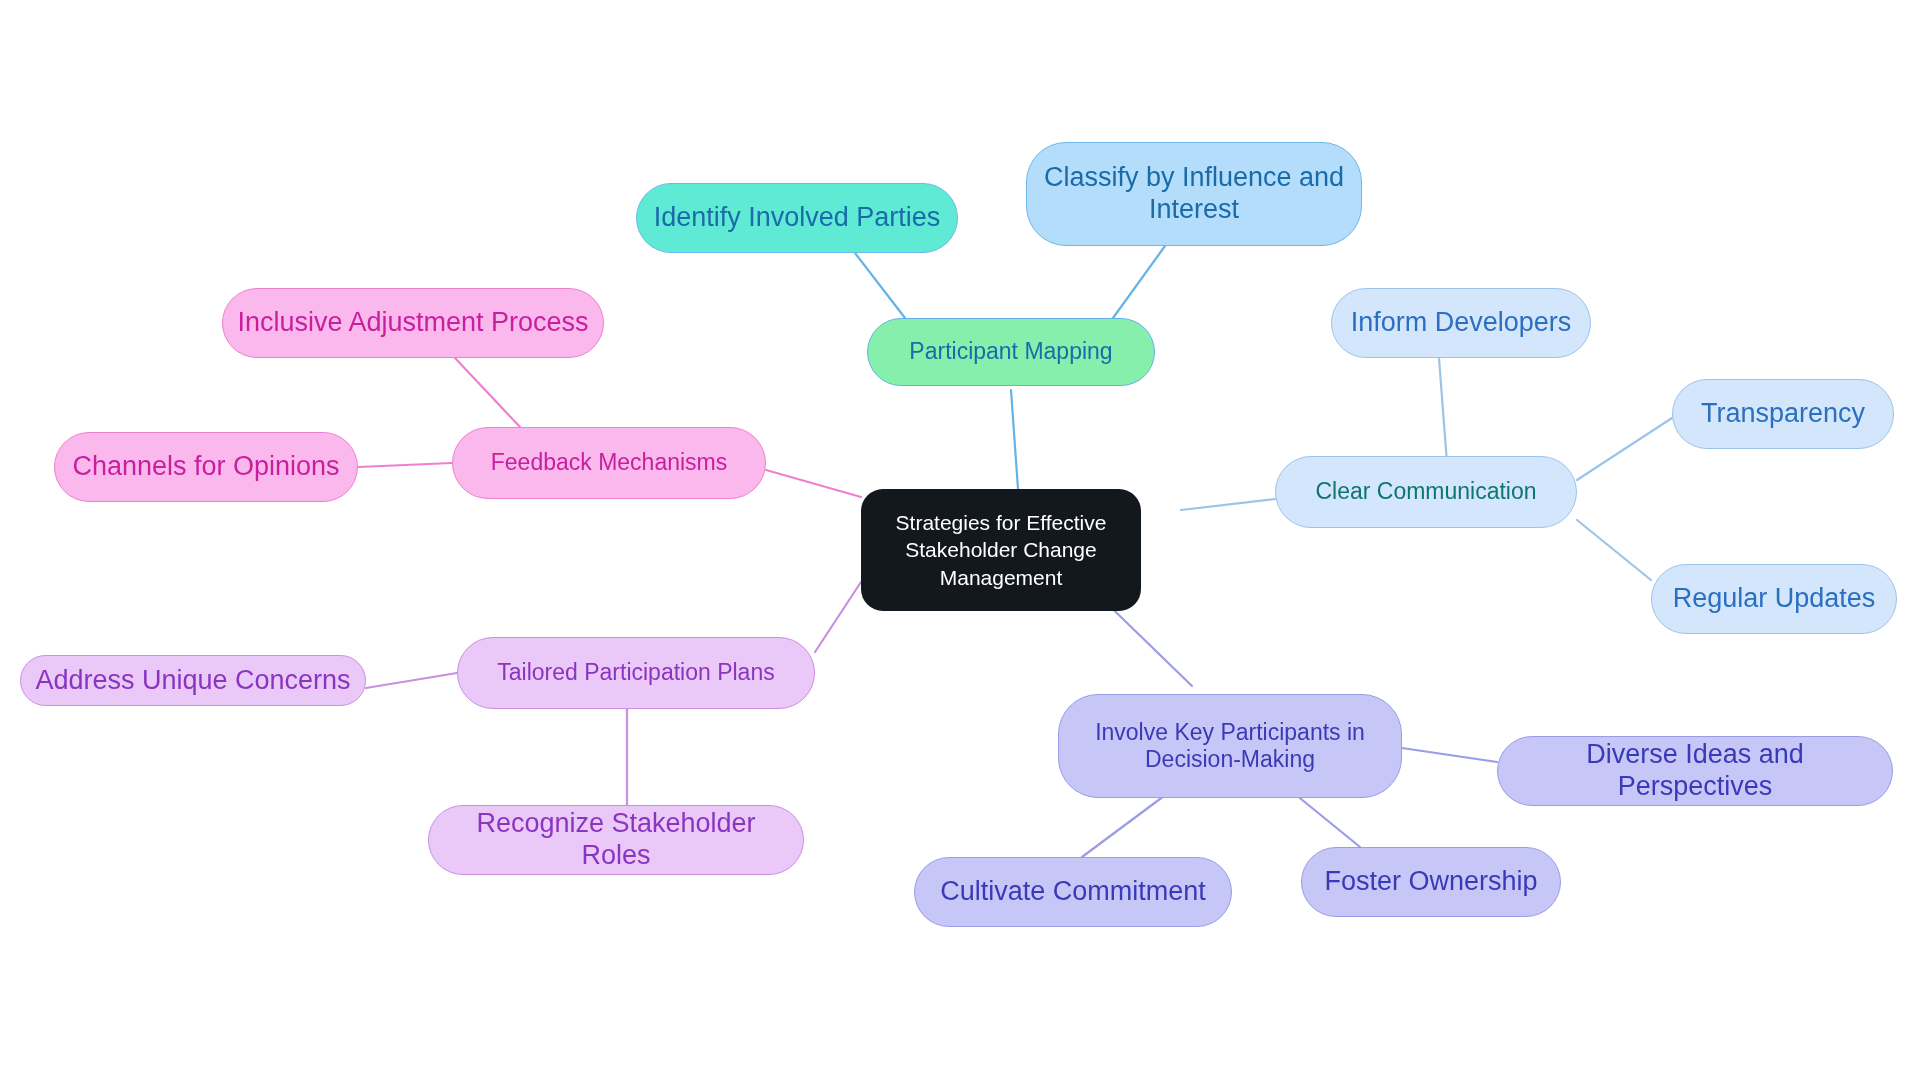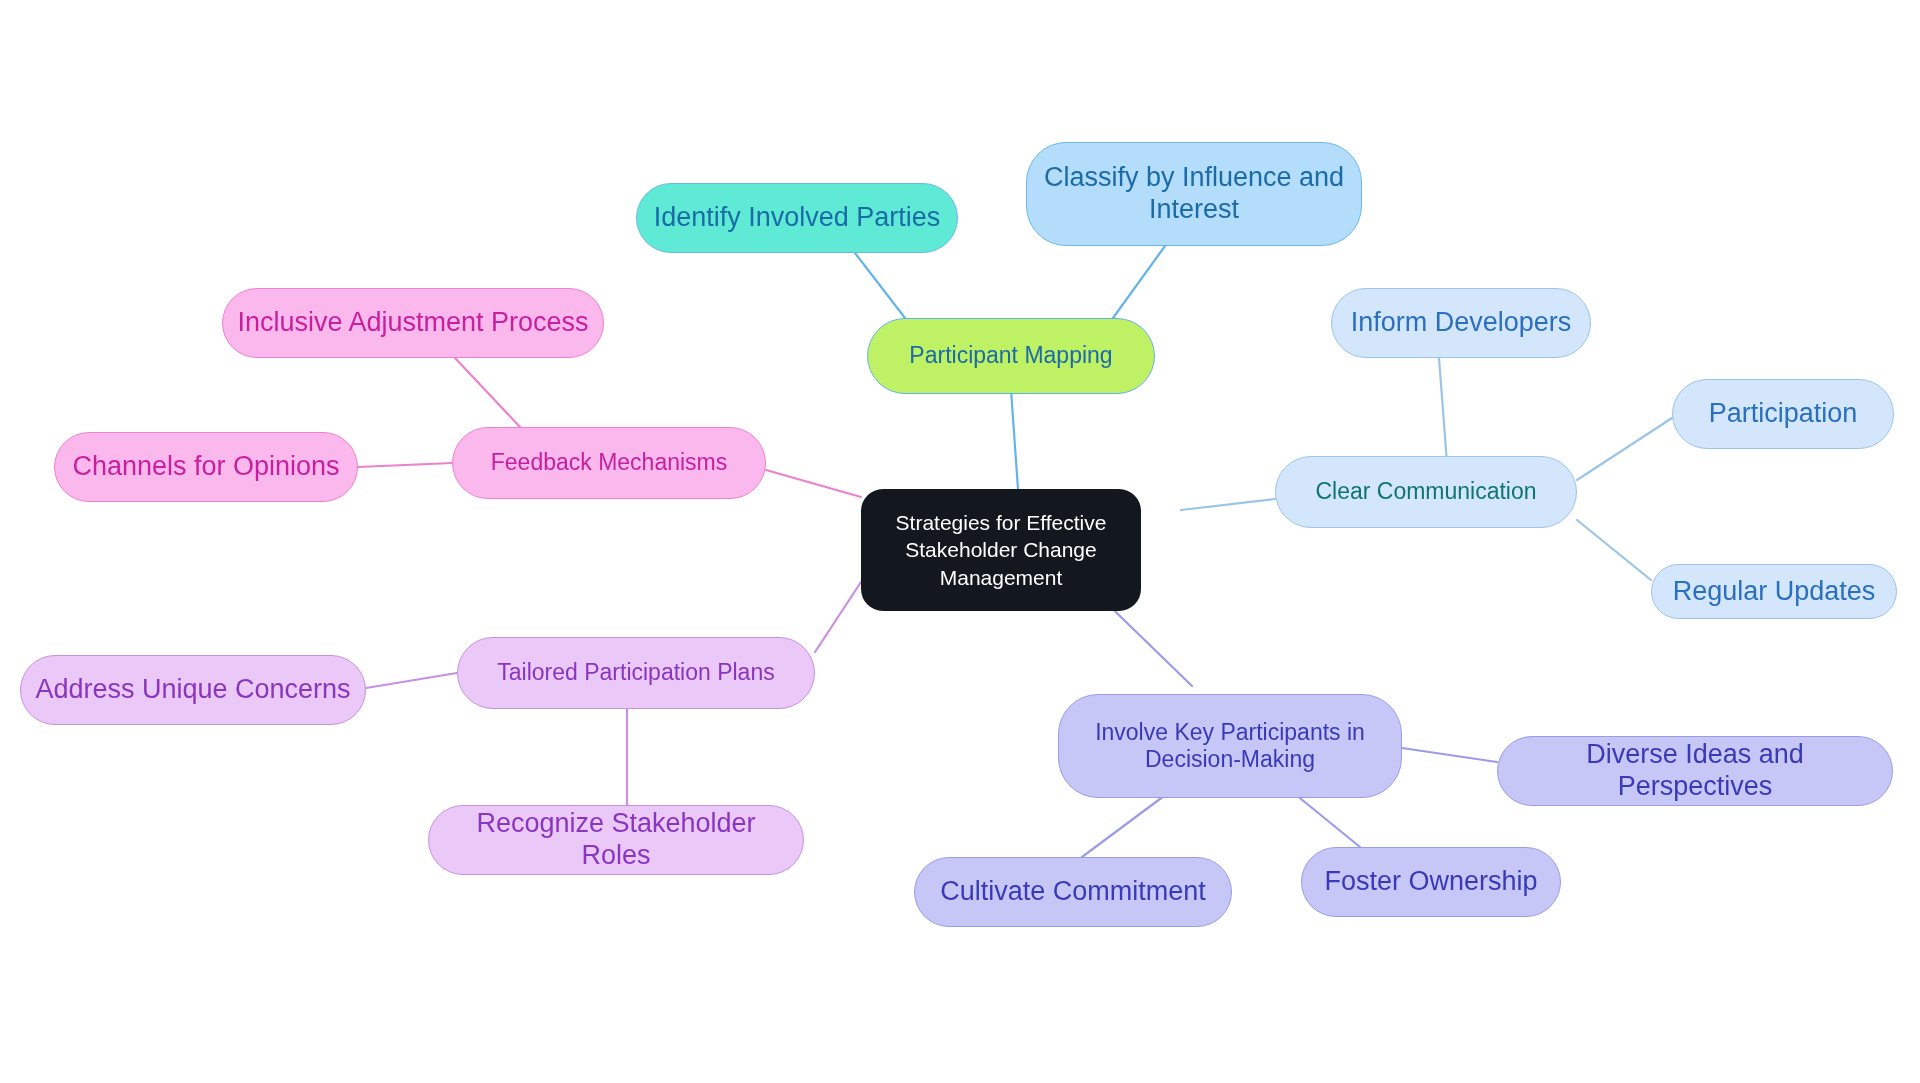--- a/index.html
+++ b/index.html
@@ -70,33 +70,33 @@
       <line x1="457" y1="673" x2="366" y2="688" stroke="#c98fe0" stroke-width="2.2" stroke-linecap="round"></line>
       <line x1="627" y1="709" x2="627" y2="805" stroke="#c98fe0" stroke-width="2.2" stroke-linecap="round"></line>
       <line x1="861" y1="497" x2="766" y2="470" stroke="#ef80cd" stroke-width="2.2" stroke-linecap="round"></line>
       <line x1="452" y1="463" x2="358" y2="467" stroke="#ef80cd" stroke-width="2.2" stroke-linecap="round"></line>
       <line x1="520" y1="427" x2="455" y2="358" stroke="#ef80cd" stroke-width="2.2" stroke-linecap="round"></line>
     </svg>
   <div id="nodes">
       <div class="node root" style="left: 861px; top: 489px; width: 280px; height: 122px; background: rgb(19, 24, 31); border-color: rgb(19, 24, 31); color: rgb(255, 255, 255);">Strategies for Effective
 Stakeholder Change
 Management</div>
-      <div class="node branch" style="left: 867px; top: 318px; width: 288px; height: 76px; background: #bef264; border-color: rgb(99, 179, 232); color: rgb(26, 107, 168);">Participant Mapping</div>
+      <div class="node branch" style="left: 867px; top: 318px; width: 288px; height: 68px; background: #86efac; border-color: rgb(99, 179, 232); color: rgb(26, 107, 168);">Participant Mapping</div>
       <div class="node leaf" style="left: 636px; top: 183px; width: 322px; height: 70px; background: #5eead4; border-color: rgb(109, 184, 232); color: rgb(26, 107, 168);">Identify Involved Parties</div>
       <div class="node leaf" style="left: 1026px; top: 142px; width: 336px; height: 104px; background: rgb(179, 221, 250); border-color: rgb(109, 184, 232); color: rgb(26, 107, 168);">Classify by Influence and
 Interest</div>
       <div class="node branch" style="left: 1275px; top: 456px; width: 302px; height: 72px; background: rgb(211, 230, 251); border-color: rgb(156, 196, 232); color: #0f766e;">Clear Communication</div>
       <div class="node leaf" style="left: 1331px; top: 288px; width: 260px; height: 70px; background: rgb(211, 230, 251); border-color: rgb(156, 196, 232); color: rgb(42, 111, 192);">Inform Developers</div>
-      <div class="node leaf" style="left: 1672px; top: 379px; width: 222px; height: 70px; background: rgb(211, 230, 251); border-color: rgb(156, 196, 232); color: rgb(42, 111, 192);">Participation</div>
-      <div class="node leaf" style="left: 1651px; top: 564px; width: 246px; height: 55px; background: rgb(211, 230, 251); border-color: rgb(156, 196, 232); color: rgb(42, 111, 192);">Regular Updates</div>
+      <div class="node leaf" style="left: 1672px; top: 379px; width: 222px; height: 70px; background: rgb(211, 230, 251); border-color: rgb(156, 196, 232); color: rgb(42, 111, 192);">Transparency</div>
+      <div class="node leaf" style="left: 1651px; top: 564px; width: 246px; height: 70px; background: rgb(211, 230, 251); border-color: rgb(156, 196, 232); color: rgb(42, 111, 192);">Regular Updates</div>
       <div class="node branch" style="left: 1058px; top: 694px; width: 344px; height: 104px; background: rgb(198, 199, 246); border-color: rgb(154, 156, 232); color: rgb(58, 58, 184);">Involve Key Participants in
 Decision-Making</div>
       <div class="node leaf" style="left: 1497px; top: 736px; width: 396px; height: 70px; background: rgb(198, 199, 246); border-color: rgb(154, 156, 232); color: rgb(58, 58, 184);">Diverse Ideas and Perspectives</div>
       <div class="node leaf" style="left: 1301px; top: 847px; width: 260px; height: 70px; background: rgb(198, 199, 246); border-color: rgb(154, 156, 232); color: rgb(58, 58, 184);">Foster Ownership</div>
       <div class="node leaf" style="left: 914px; top: 857px; width: 318px; height: 70px; background: rgb(198, 199, 246); border-color: rgb(154, 156, 232); color: rgb(58, 58, 184);">Cultivate Commitment</div>
       <div class="node branch" style="left: 457px; top: 637px; width: 358px; height: 72px; background: rgb(234, 200, 247); border-color: rgb(201, 143, 224); color: rgb(138, 53, 192);">Tailored Participation Plans</div>
-      <div class="node leaf" style="left: 20px; top: 655px; width: 346px; height: 70px; background: rgb(234, 200, 247); border-color: rgb(201, 143, 224); color: rgb(138, 53, 192);">Address Unique Concerns</div>
+      <div class="node leaf" style="left: 20px; top: 655px; width: 346px; height: 51px; background: rgb(234, 200, 247); border-color: rgb(201, 143, 224); color: rgb(138, 53, 192);">Address Unique Concerns</div>
       <div class="node leaf" style="left: 428px; top: 805px; width: 376px; height: 70px; background: rgb(234, 200, 247); border-color: rgb(201, 143, 224); color: rgb(138, 53, 192);">Recognize Stakeholder Roles</div>
       <div class="node branch" style="left: 452px; top: 427px; width: 314px; height: 72px; background: rgb(251, 184, 236); border-color: rgb(239, 128, 205); color: rgb(200, 31, 158);">Feedback Mechanisms</div>
       <div class="node leaf" style="left: 54px; top: 432px; width: 304px; height: 70px; background: rgb(251, 184, 236); border-color: rgb(239, 128, 205); color: rgb(200, 31, 158);">Channels for Opinions</div>
       <div class="node leaf" style="left: 222px; top: 288px; width: 382px; height: 70px; background: rgb(251, 184, 236); border-color: rgb(239, 128, 205); color: rgb(200, 31, 158);">Inclusive Adjustment Process</div>
     </div>
 </div>
 
 </body></html>

